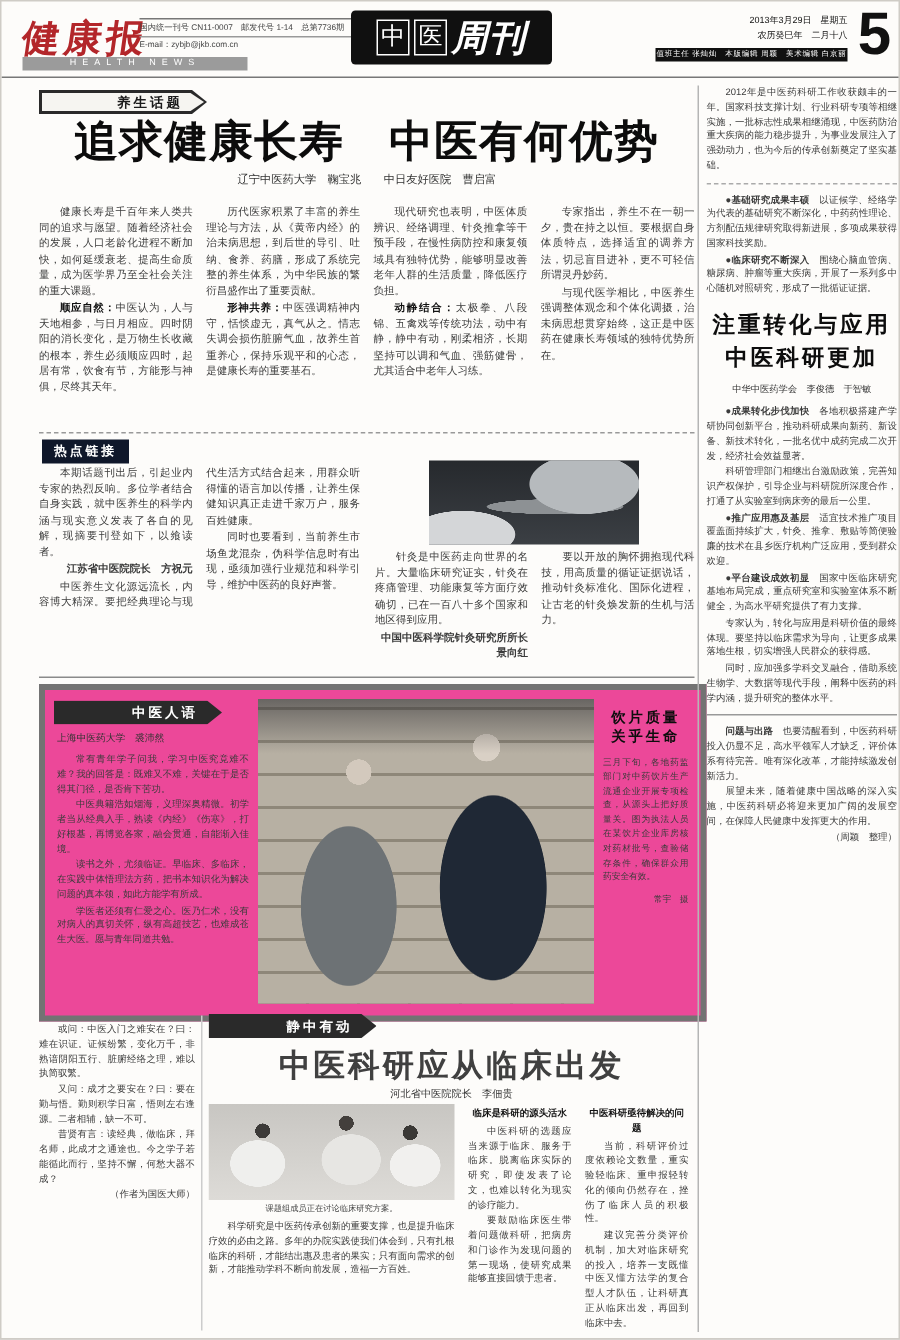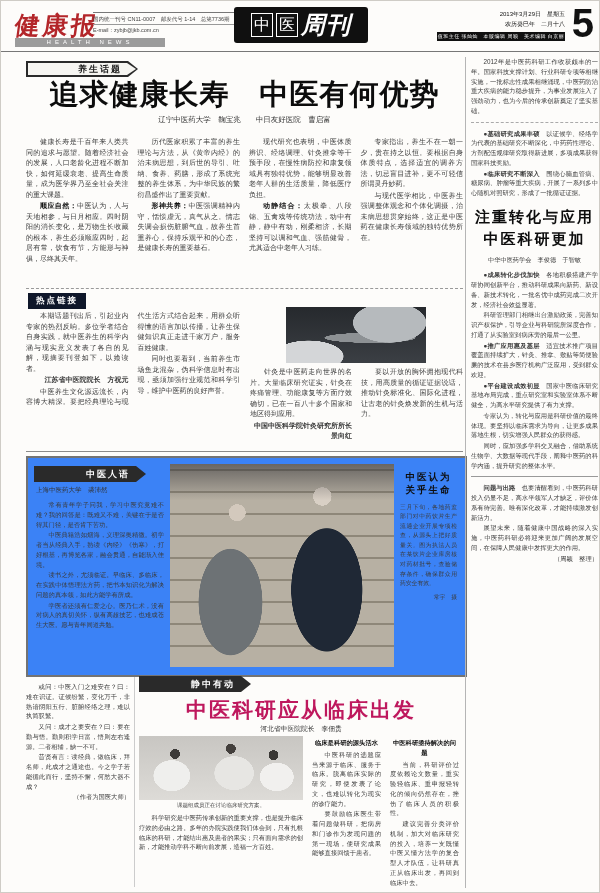--- a/index.html
+++ b/index.html
@@ -66,28 +66,28 @@
       background-color:#c7c0b2;}
   .photo-docs{background:
       radial-gradient(circle 7px at 22% 28%, #3c3a38 0 70%, transparent 71%),
       radial-gradient(circle 7px at 56% 20%, #433f3c 0 70%, transparent 71%),
       radial-gradient(circle 7px at 82% 30%, #3a3835 0 70%, transparent 71%),
       radial-gradient(ellipse 26px 22px at 20% 62%, #efefed 0 70%, transparent 71%),
       radial-gradient(ellipse 28px 24px at 58% 58%, #e7e6e3 0 70%, transparent 71%),
       radial-gradient(ellipse 24px 20px at 84% 64%, #f1f0ee 0 70%, transparent 71%),
       linear-gradient(#c8c6c2,#dddbd7);}
   
-  .people-box{left:25px;top:455px;width:437px;height:217px;border:2px solid #737373;background:#3b82f6;}
+  .people-box{left:25px;top:455px;width:437px;height:217px;border:4px solid #737373;background:#ec4899;}
   .people-headline{font-size:14px;font-weight:900;color:#0d0d0d;margin:0 0 5px;}
   .people-byline{font-size:6.5px;color:#333;margin:0 0 5px;}
   .cap-title{font-size:9.5px;font-weight:900;text-align:center;line-height:1.4;letter-spacing:2px;color:#0d0d0d;}
   .cap-body{font-size:5.8px;line-height:1.65;text-align:justify;color:#3b3b3b;margin-top:6px;}
   .cap-credit{font-size:5.8px;text-align:right;color:#3b3b3b;margin-top:4px;}
   
-  .dir-headline{width:324px;text-align:center;font-size:21px;font-weight:900;letter-spacing:2px;color:#be185d;}
+  .dir-headline{width:324px;text-align:center;font-size:21px;font-weight:900;letter-spacing:2px;color:#404040;}
   .dir-byline{width:324px;text-align:center;font-size:6.8px;color:#333;}
   .dir-cols{display:flex;gap:9px;}
   .subhead{font-weight:bold;text-align:center;text-indent:0 !important;color:#111;margin:2px 0 2px !important;}
   .photo-cap{font-size:5.5px;text-align:center;color:#444;margin:2px 0 4px;}
   
   .sidebar{left:470px;top:56px;width:127px;height:831px;overflow:hidden;}
   .side-rule{left:464px;top:56px;height:831px;border-left:1px solid #b5b5b5;}
   .side-headline{text-align:center;font-size:15px;font-weight:900;letter-spacing:2px;
         color:#0d0d0d;line-height:1.5;margin:8px 0 4px;}
   .side-byline{text-align:center;font-size:6.2px;color:#333;margin-bottom:6px;}
@@ -169,21 +169,21 @@
       <div class="people-byline">上海中医药大学　裘沛然</div>
       <div class="smalltext">
           <p>常有青年学子问我，学习中医究竟难不难？我的回答是：既难又不难，关键在于是否得其门径，是否肯下苦功。</p>
           <p>中医典籍浩如烟海，义理深奥精微。初学者当从经典入手，熟读《内经》《伤寒》，打好根基，再博览各家，融会贯通，自能渐入佳境。</p>
           <p>读书之外，尤须临证。早临床、多临床，在实践中体悟理法方药，把书本知识化为解决问题的真本领，如此方能学有所成。</p>
           <p>学医者还须有仁爱之心。医乃仁术，没有对病人的真切关怀，纵有高超技艺，也难成苍生大医。愿与青年同道共勉。</p>
         </div>
     </div>
     <div class="photo photo-pharm abs" style="left:142px;top:6px;width:224px;height:203px;"></div>
     <div class="abs" style="left:372px;top:12px;width:57px;height:198px;overflow:hidden;">
-      <div class="cap-title">中医认为</div>
+      <div class="cap-title">饮片质量</div>
       <div class="cap-title">关乎生命</div>
       <div class="cap-body">三月下旬，各地药监部门对中药饮片生产流通企业开展专项检查，从源头上把好质量关。图为执法人员在某饮片企业库房核对药材批号，查验储存条件，确保群众用药安全有效。</div>
       <div class="cap-credit">常宇　摄</div>
     </div>
   </div>
 
   
   <div class="abs smalltext" style="left:25px;top:681px;width:104px;height:205px;overflow:hidden;">
       <p>或问：中医入门之难安在？曰：难在识证。证候纷繁，变化万千，非熟谙阴阳五行、脏腑经络之理，难以执简驭繁。</p>
       <p>又问：成才之要安在？曰：要在勤与悟。勤则积学日富，悟则左右逢源。二者相辅，缺一不可。</p>

